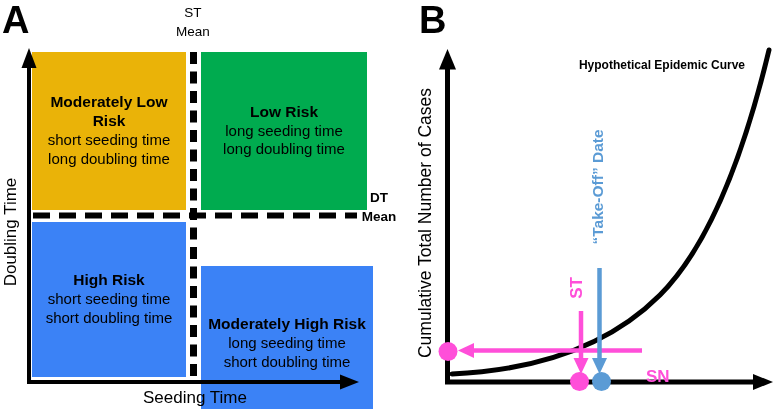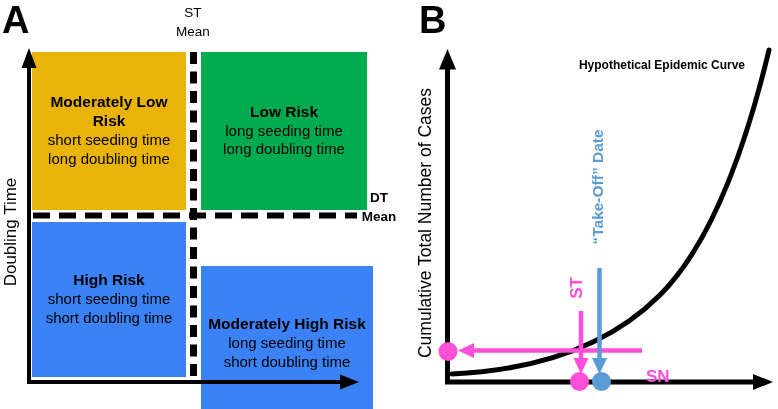--- a/index.html
+++ b/index.html
@@ -83,20 +83,21 @@
     <div>Mean</div>
   </div>
 
   <div class="txt mean-label" style="left:356px;top:188px;width:46px;font-weight:bold;">
     <div>DT</div>
     <div>Mean</div>
   </div>
 
   <div class="rot axis-label-a" style="left:11px;top:232px;">Doubling Time</div>
 
+  <div class="txt axis-label-a" style="left:33px;top:388px;width:324px;text-align:center;">Seeding Time</div>
 
   <div class="quadrant" style="left: 32px; top: 52px; width: 154px; height: 158px; background-color: #eab308;">
     <div class="q-title">Moderately Low Risk</div>
     <div class="q-desc">short seeding time</div>
     <div class="q-desc">long doubling time</div>
   </div>
 
   <div class="quadrant" style="left: 201px; top: 52px; width: 166px; height: 158px; background-color: rgb(0, 171, 79);">
     <div class="q-title">Low Risk</div>
     <div class="q-desc">long seeding time</div>

